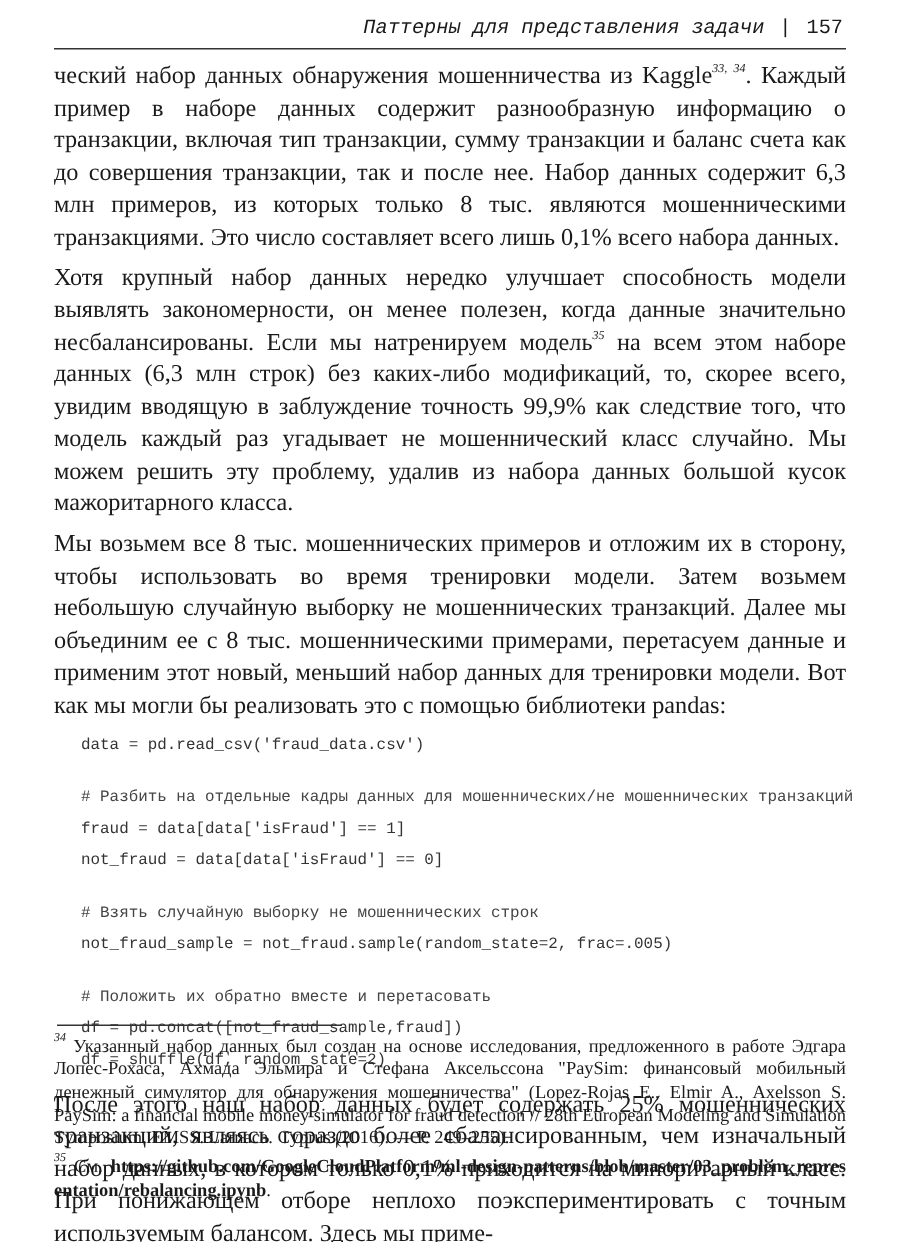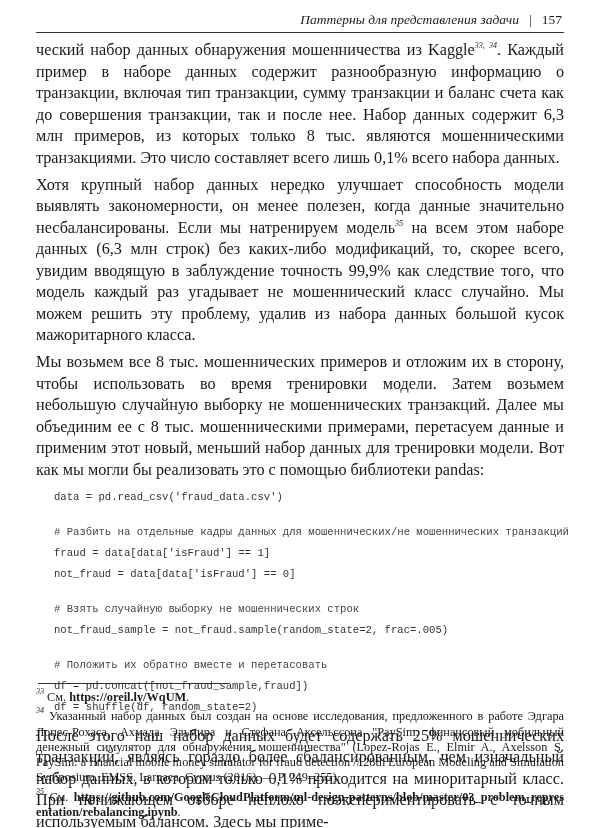--- a/index.html
+++ b/index.html
@@ -1,21 +1,21 @@
 <!DOCTYPE html>
 <html><head>
 <meta charset="utf-8">
 <style>
   html, body { margin: 0; padding: 0; background: #ffffff; }
   body { width: 600px; height: 828px; position: relative; overflow: hidden; color: #1a1a1a; }
   .page { position: absolute; left: 36px; top: 0; width: 528px; }
   .header {
     position: absolute; top: 8px; left: 0; width: 528px; height: 24px;
     border-bottom: 1.5px solid #333;
-    font-family: Liberation Serif, serif; font-size: 13.5px;
+    font-family: Liberation Mono, monospace; font-size: 13.5px;
     text-align: right; line-height: 24px;
   }
   .header .title { font-style: italic; }
   .header .sep { display: inline-block; margin: 0 10px; }
   .header .num { display: inline-block; margin-right: 2px; }
   .body-text {
     position: absolute; top: 40px; left: 0; width: 528px;
     font-family: "Liberation Serif", serif; font-size: 16.2px; line-height: 21.5px;
     text-align: justify;
   }
@@ -49,17 +49,16 @@
     <p>Мы возьмем все 8 тыс. мошеннических примеров и отложим их в сторону, чтобы использовать во время тренировки модели. Затем возьмем небольшую случайную выборку не мошеннических транзакций. Далее мы объединим ее с 8 тыс. мошенническими примерами, перетасуем данные и применим этот новый, меньший набор данных для тренировки модели. Вот как мы могли бы реализовать это с помощью библиотеки pandas:</p>
 
     <div class="code"><div>data = pd.read_csv('fraud_data.csv')</div><div class="blank"></div><div class="comment"># Разбить на отдельные кадры данных для мошеннических/не мошеннических транзакций</div><div>fraud = data[data['isFraud'] == 1]</div><div>not_fraud = data[data['isFraud'] == 0]</div><div class="blank"></div><div class="comment"># Взять случайную выборку не мошеннических строк</div><div>not_fraud_sample = not_fraud.sample(random_state=2, frac=.005)</div><div class="blank"></div><div class="comment"># Положить их обратно вместе и перетасовать</div><div>df = pd.concat([not_fraud_sample,fraud])</div><div>df = shuffle(df, random_state=2)</div></div>
 
     <p>После этого наш набор данных будет содержать 25% мошеннических транзакций, являясь гораздо более сбалансированным, чем изначальный набор данных, в котором только 0,1% приходится на миноритарный класс. При понижающем отборе неплохо поэкспериментировать с точным используемым балансом. Здесь мы приме-</p>
   </div>
 
   <div class="fn-rule"></div>
 
   <div class="footnotes">
-    <p><sup>33</sup> <span>См. </span><a>https://oreil.ly/WqUM</a><span>.</span></p>
     <p><sup>34</sup> <span>Указанный набор данных был создан на основе исследования, предложенного в работе Эдгара Лопес-Рохаса, Ахмада Эльмира и Стефана Аксельссона "PaySim: финансовый мобильный денежный симулятор для обнаружения мошенничества" (Lopez-Rojas E., Elmir A., Axelsson S. PaySim: a financial mobile money simulator for fraud detection // 28th European Modeling and Simulation Symposium. EMSS. Larnaca. Cyprus (2016). — P. 249–255).</span></p>
     <p style="word-break: break-all;"><sup>35</sup> <span>См. </span><a>https://github.com/GoogleCloudPlatform/ml-design-patterns/blob/master/03_problem_representation/rebalancing.ipynb</a><span>.</span></p>
   </div>
 </div>
 
 </body></html>

